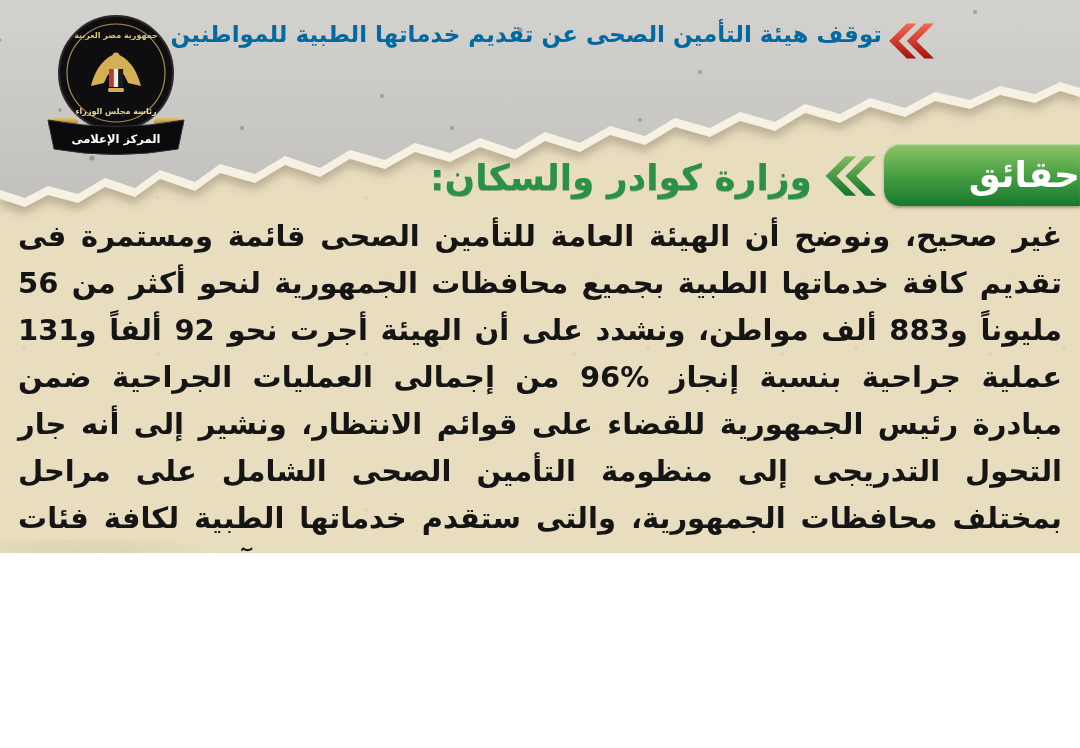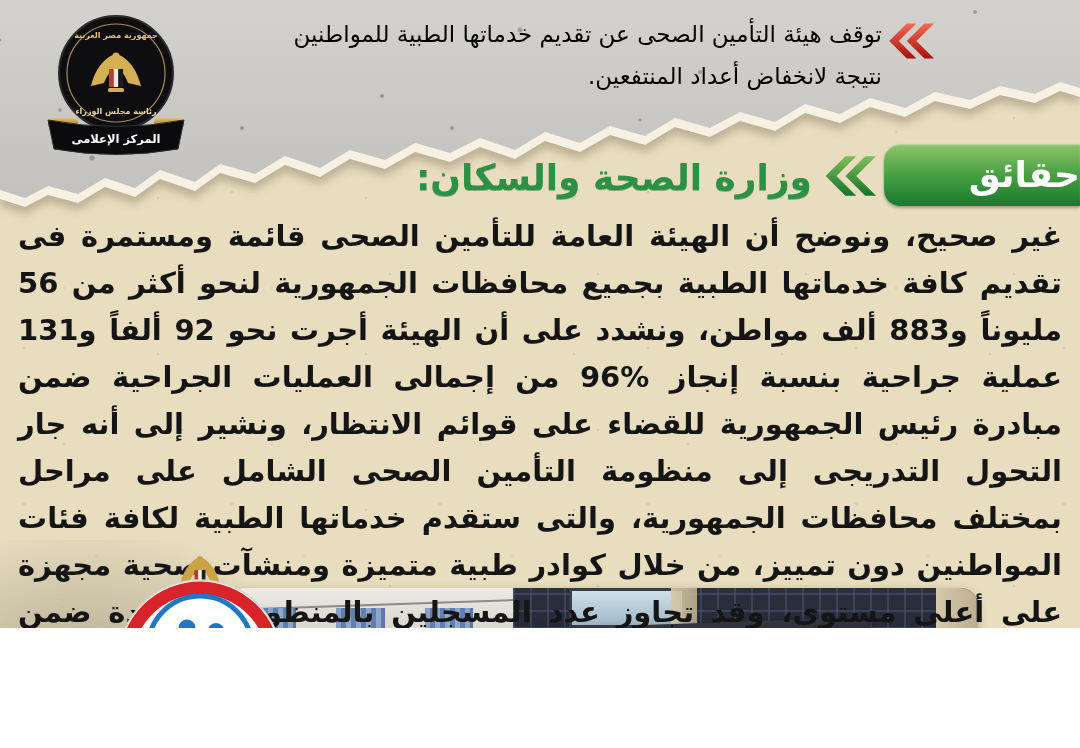--- a/index.html
+++ b/index.html
@@ -1,17 +1,17 @@
 <!DOCTYPE html>
 <html lang="ar"><head>
 <meta charset="utf-8">
 <style>
   html,body{margin:0;padding:0;}
   .page{
-    position:relative;width:1080px;height:628px;overflow:hidden;
+    position:relative;width:1080px;height:553px;overflow:hidden;
     background-color:#e8ddbf;
     font-family:"DejaVu Sans","Liberation Sans",sans-serif;
     direction:rtl;
   }
   
   .page::before{
     content:"";position:absolute;inset:0;pointer-events:none;z-index:1;
     background-image:
       radial-gradient(2.2px 2.2px at 24px 36px, rgba(118,106,78,.30), transparent 70%),
       radial-gradient(1.6px 1.6px at 96px 88px, rgba(118,106,78,.24), transparent 70%),
@@ -33,21 +33,21 @@
     position:absolute;top:17px;right:0;width:140px;height:47px;z-index:5;
     border-radius:12px 0 0 12px;
     background:linear-gradient(180deg,#f4705b 0%,#df3825 48%,#b0100b 100%);
     box-shadow:0 2px 3px rgba(0,0,0,.35), inset 0 1px 1px rgba(255,255,255,.45);
     display:flex;align-items:center;justify-content:center;
   }
   .rumor-badge span{color:#fff;font-size:27px;font-weight:bold;line-height:1;}
   .rumor-chevrons{position:absolute;top:23px;right:146px;z-index:5;}
   .headline{
     position:absolute;top:13px;right:198px;z-index:5;
-    text-align:right;color:#000000;font-weight:normal;font-size:23px;line-height:42px;
+    text-align:right;color:#0369a1;font-weight:bold;font-size:23px;line-height:42px;
     white-space:nowrap;
   }
   
   .facts-badge{
     position:absolute;top:144px;right:0;width:196px;height:62px;z-index:5;
     border-radius:16px 0 0 16px;
     background:linear-gradient(180deg,#90c46a 0%,#4aa144 48%,#17792d 100%);
     box-shadow:0 2px 3px rgba(0,0,0,.3), inset 0 1px 1px rgba(255,255,255,.4);
     display:flex;align-items:center;justify-content:flex-start;
   }
@@ -164,21 +164,20 @@
     </g>
     <text x="76" y="104" text-anchor="middle" font-size="8" font-weight="bold" fill="#e7d6a0">رئاسة مجلس الوزراء</text>
     <rect x="8" y="107" width="30" height="13" rx="6" fill="url(#goldCyl)"></rect>
     <rect x="114" y="107" width="30" height="13" rx="6" fill="url(#goldCyl)"></rect>
     <path fill="#0b0b0d" stroke="#303032" stroke-width="1" d="M8,110 Q76,123 144,110 L138,139 Q76,150 14,139 Z"></path>
     <text x="76" y="133" text-anchor="middle" font-size="11.5" font-weight="bold" fill="#ffffff">المركز الإعلامى</text>
   </svg>
 
   <div class="headline" dir="rtl">
     <span style="display:block;">توقف هيئة التأمين الصحى عن تقديم خدماتها الطبية للمواطنين</span>
-    <span style="display:block;">نتيجة لانخفاض أعداد المنتفعين.</span>
   </div>
 
   <svg class="rumor-chevrons" width="48" height="36" viewBox="0 0 60 44">
     <defs>
       <linearGradient id="redChev" x1="0" y1="0" x2="0" y2="1">
         <stop offset="0" stop-color="#f26a54"></stop>
           <stop offset="1" stop-color="#a90f0a"></stop>
       </linearGradient>
     </defs>
     <path fill="url(#redChev)" d="M26,0 L38,0 L16,22 L38,44 L26,44 L4,22 Z"></path>
@@ -191,21 +190,21 @@
   <svg class="facts-chevrons" width="54" height="42" viewBox="0 0 60 44">
     <defs>
       <linearGradient id="grnChev" x1="0" y1="0" x2="0" y2="1">
         <stop offset="0" stop-color="#83bd5e"></stop>
           <stop offset="1" stop-color="#14732a"></stop>
       </linearGradient>
     </defs>
     <path fill="url(#grnChev)" d="M26,0 L38,0 L16,22 L38,44 L26,44 L4,22 Z"></path>
     <path fill="url(#grnChev)" transform="translate(22,0)" d="M26,0 L38,0 L16,22 L38,44 L26,44 L4,22 Z"></path>
   </svg>
-  <div class="facts-source" dir="rtl">وزارة الصحة والسكان:</div>
+  <div class="facts-source" dir="rtl">وزارة كوادر والسكان:</div>
 
   <div class="body-text" dir="rtl">غير صحيح، ونوضح أن الهيئة العامة للتأمين الصحى قائمة ومستمرة فى تقديم كافة خدماتها الطبية بجميع محافظات الجمهورية لنحو أكثر من 56 مليوناً و883 ألف مواطن، ونشدد على أن الهيئة أجرت نحو 92 ألفاً و131 عملية جراحية بنسبة إنجاز %96 من إجمالى العمليات الجراحية ضمن مبادرة رئيس الجمهورية للقضاء على قوائم الانتظار، ونشير إلى أنه جار التحول التدريجى إلى منظومة التأمين الصحى الشامل على مراحل بمختلف محافظات الجمهورية، والتى ستقدم خدماتها الطبية لكافة فئات المواطنين دون تمييز، من خلال كوادر طبية متميزة ومنشآت صحية مجهزة على أعلى مستوى، وقد تجاوز عدد المسجلين بالمنظومة الجديدة ضمن محافظات المرحلة الأولى نحو 4 ملايين مواطن حتى الآن.</div>
 
   <div class="collage">
     <div class="building">
       <div class="window"></div>
       <div class="column col-m"></div>
       <div class="column col-r"></div>
       <div class="sign">
         <span dir="rtl">وزارة الصحة والسكان</span>

